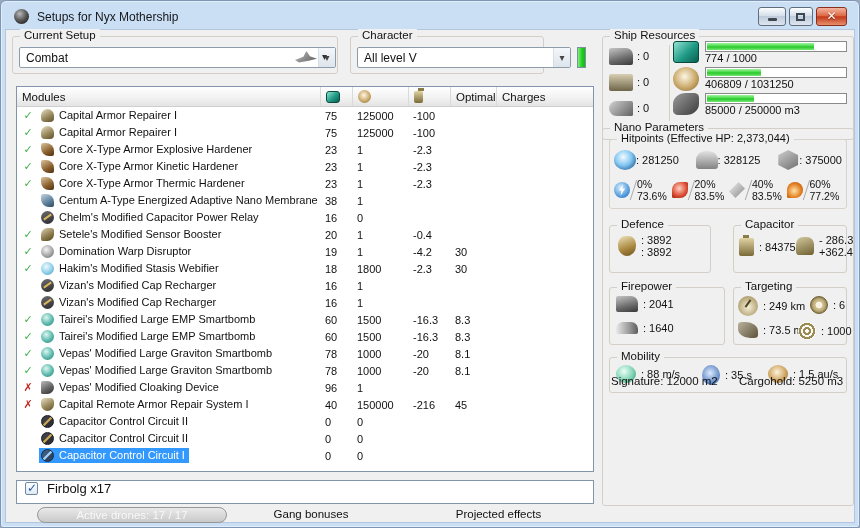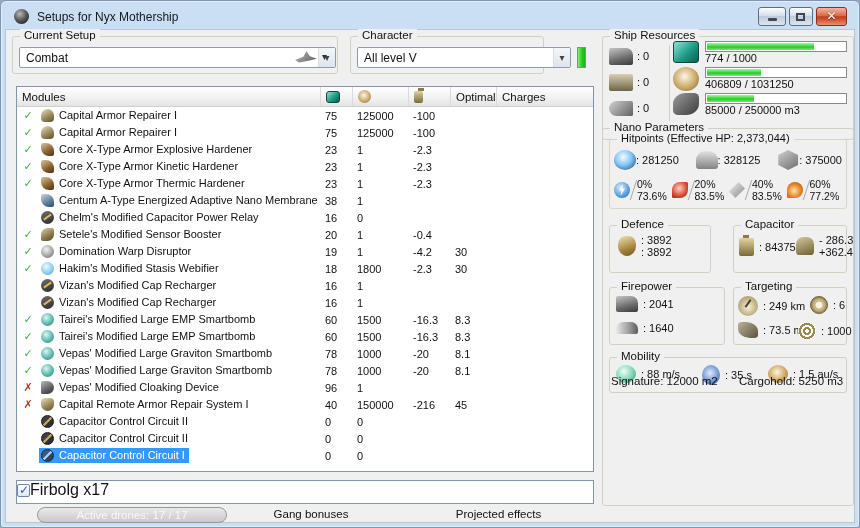--- a/index.html
+++ b/index.html
@@ -69,21 +69,21 @@
   .mi-sensor-booster{background:linear-gradient(150deg,#dcd0b3,#8a7748 60%,#55441e);border-radius:50% 20% 50% 20%;}
   .mi-warp-disruptor{background:radial-gradient(circle at 40% 35%,#f4f4f4,#9e9e9e 60%,#585858);border-radius:50%;}
   .mi-stasis-web{background:radial-gradient(circle at 40% 35%,#ecfaff,#8ecfe8 55%,#3e8fb8);border-radius:50%;}
   .mi-smartbomb{background:radial-gradient(circle at 40% 35%,#dcf7f1,#5ab8ac 55%,#1e7a6e);border-radius:50%;}
   .mi-cloak{background:linear-gradient(150deg,#bcbcbc,#5e5e5e 60%,#2d2d2d);border-radius:2px 8px 8px 2px;}
   .mi-remote-repairer{background:linear-gradient(150deg,#e9e0c6,#9a8a5e 55%,#5e4f2e);border-radius:30% 30% 50% 50%;}
   .mi-rig{background:linear-gradient(135deg,#3e3e46 40%,#caa84e 46% 54%,#2e2e36 60%);border-radius:50%;border:1px solid #17171d;}
   .mi-rig-blue{background:linear-gradient(135deg,#3c5a7e 40%,#a3d2fb 46% 54%,#2e4662 60%);border-radius:50%;border:1px solid #17283d;}
   
   .dronebox{position:absolute;left:10px;top:450px;width:578px;height:24px;background:#fff;border:1px solid #8295ab;}
-  .drow{display:flex;align-items:center;height:100%;font-size:16px;color:#111;}
+  .drow{display:flex;align-items:center;height:100%;padding-left:8px;gap:9px;font-size:13px;color:#111;}
   .cbx{width:13px;height:13px;border:1px solid #6d87a3;border-radius:2px;position:relative;
     background:linear-gradient(180deg,#fdfeff,#dfe9f3);}
   .cbx.checked::after{content:"✓";position:absolute;left:1px;top:-2px;font-size:12px;font-weight:bold;color:#2d5a9e;
     font-family:"DejaVu Sans",sans-serif;}
   .bottombar{position:absolute;left:0;right:0;top:477px;height:18px;font-size:11.5px;color:#111;}
   .adbtn{position:absolute;left:31px;top:0;width:190px;height:16px;border:1px solid #979797;border-radius:8px;
     background:linear-gradient(180deg,#e9e9e9,#c9c9c9);color:#f8f8f8;text-align:center;font-size:11.5px;line-height:14px;}
   .bb-label{position:absolute;top:1px;text-align:center;}
   .bb-gang{left:240px;width:130px;}
   .bb-proj{left:420px;width:145px;}

